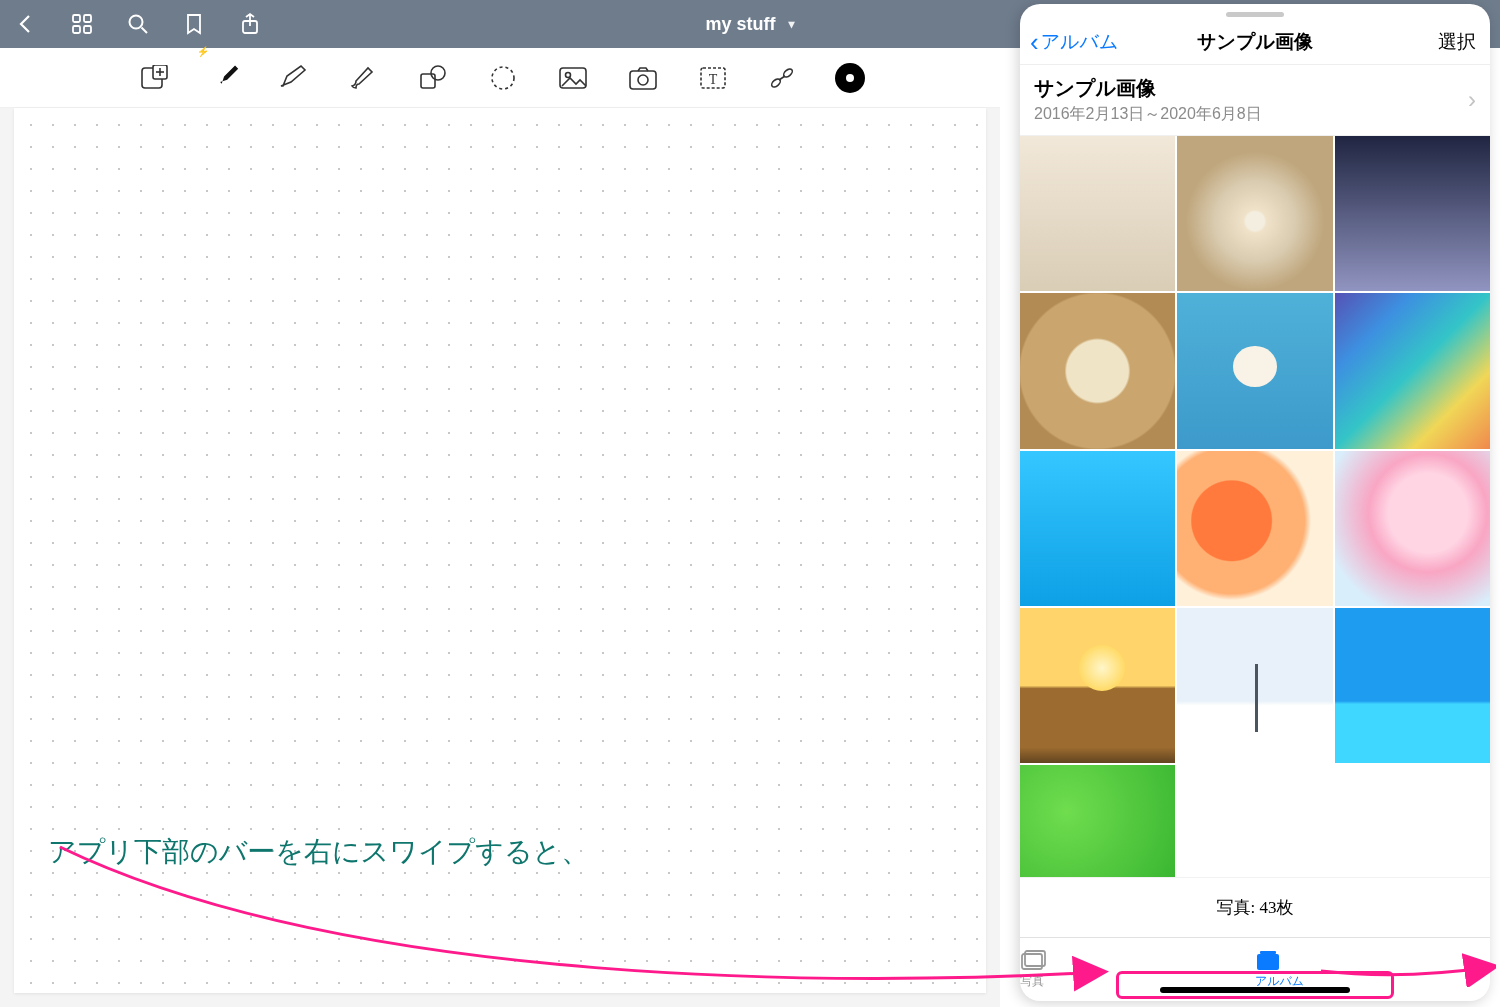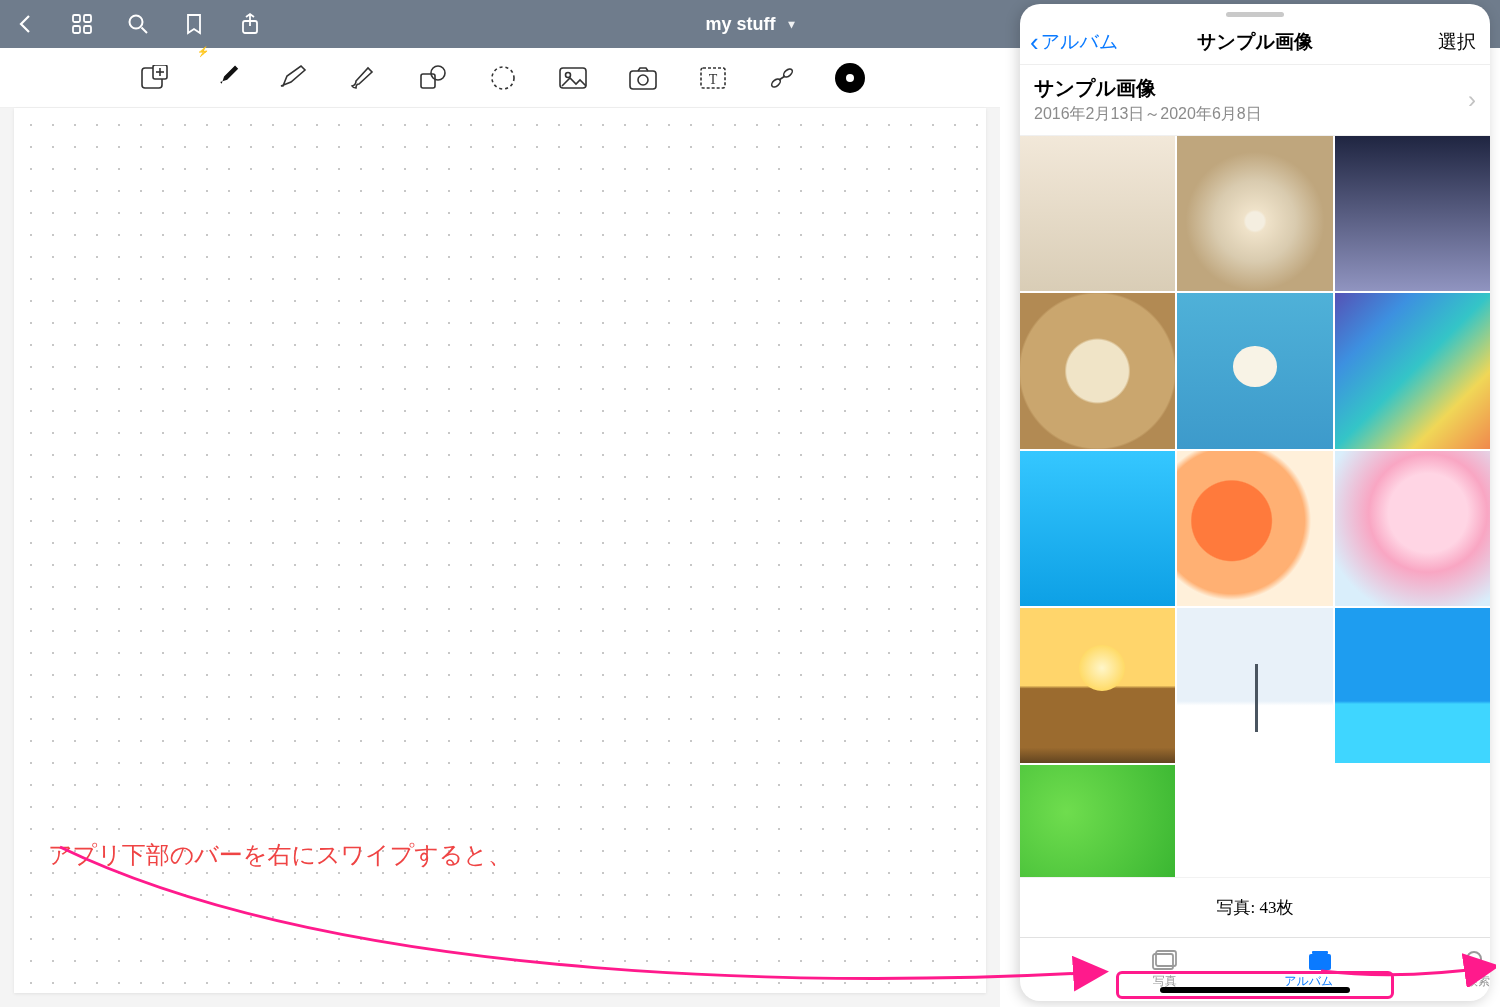--- a/index.html
+++ b/index.html
@@ -64,27 +64,27 @@
   .t8{background:radial-gradient(circle at 35% 45%,#ff7a3c 0 30%,#ffb073 31% 55%,#fff0da 60%);} 
   .t9{background:radial-gradient(circle at 60% 40%,#ffd5e4 0 30%,#f9a6c3 45%,#d9eefb 80%);}  
   .t10{background:linear-gradient(180deg,#ffd56b 0 50%,#9b6b2f 52% 90%,#624420 100%); position:relative;}
   .t10::after{content:"";position:absolute;left:38%;top:24%;width:46px;height:46px;border-radius:50%;background:radial-gradient(circle,#fff6c9,#ffcf3e);}
   .t11{background:linear-gradient(180deg,#e8f1f9 0 60%,#fff 63% 100%); position:relative;}
   .t11::after{content:"";position:absolute;left:50%;top:36%;width:3px;height:44%;background:#4a5560;}
   .t12{background:linear-gradient(180deg,#1e9df0 0 60%,#3fd6ff 62% 100%);}
   .t13{background:radial-gradient(circle at 30% 30%,#6fdd4e,#2fae2c); }
   .pp-count{ text-align:center; padding:18px 0; font-size:17px; border-top:1px solid #f2f2f2;font-family:Liberation Serif, serif;}
   .pp-tabs{ height:64px; border-top:1px solid #e1e1e1; display:flex;}
-  .pp-tab{ flex:1; display:flex; flex-direction:column; align-items:flex-end; justify-content:center; gap:2px; color:#9a9a9a; font-size:12px; cursor:pointer;}
+  .pp-tab{ flex:1; display:flex; flex-direction:column; align-items:flex-start; justify-content:center; gap:2px; color:#9a9a9a; font-size:12px; cursor:pointer;}
   .pp-tab.active{ color:#0a7aff;}
   .pp-tab svg{width:26px;height:22px;}
   .home-indicator-box{ position:absolute; left:96px; right:96px; bottom:2px; height:28px; border:3px solid #ff1a8c; border-radius:6px; pointer-events:none;}
   .home-indicator{ position:absolute; left:50%; bottom:8px; transform:translateX(-50%); width:190px; height:6px; background:#000; border-radius:4px;}
   
-  .annotation{ position:absolute; left:48px; bottom:134px; color:#ef4444; font-size:24px; font-weight:400; line-height:1.55;}
+  .annotation{ position:absolute; left:48px; bottom:134px; color:#0f766e; font-size:28px; font-weight:400; line-height:1.55;}
   .arrow-svg{ position:absolute; pointer-events:none; }
 </style>
 </head>
 <body>
 
 <div class="topbar">
   <div class="topbar-left">
     <div class="icon-btn">
       <svg width="16" height="20" viewBox="0 0 16 20" fill="none" stroke="#fff" stroke-width="2.2">
           <polyline points="11,2 3,10 11,18"></polyline>
@@ -235,27 +235,20 @@
           <rect x="5" y="2" width="20" height="15" rx="2"></rect>
         </svg>
       <span>写真</span>
     </div>
     <div class="pp-tab active">
       <svg viewBox="0 0 26 22" fill="currentColor">
           <rect x="2" y="5" width="22" height="16" rx="2"></rect>
           <rect x="5" y="2" width="16" height="3" rx="1"></rect>
         </svg>
       <span>アルバム</span>
-    </div>
-    <div class="pp-tab">
-      <svg viewBox="0 0 26 22" fill="none" stroke="currentColor" stroke-width="2">
-          <circle cx="10" cy="10" r="7"></circle>
-          <line x1="16" y1="16" x2="23" y2="22"></line>
-        </svg>
-      <span>検索</span>
     </div>
   </div>
   <div class="home-indicator"></div>
   <div class="home-indicator-box"></div>
 </div>
 
 <div class="annotation">
   <div>アプリ下部のバーを右にスワイプすると、</div>
 </div>
 

